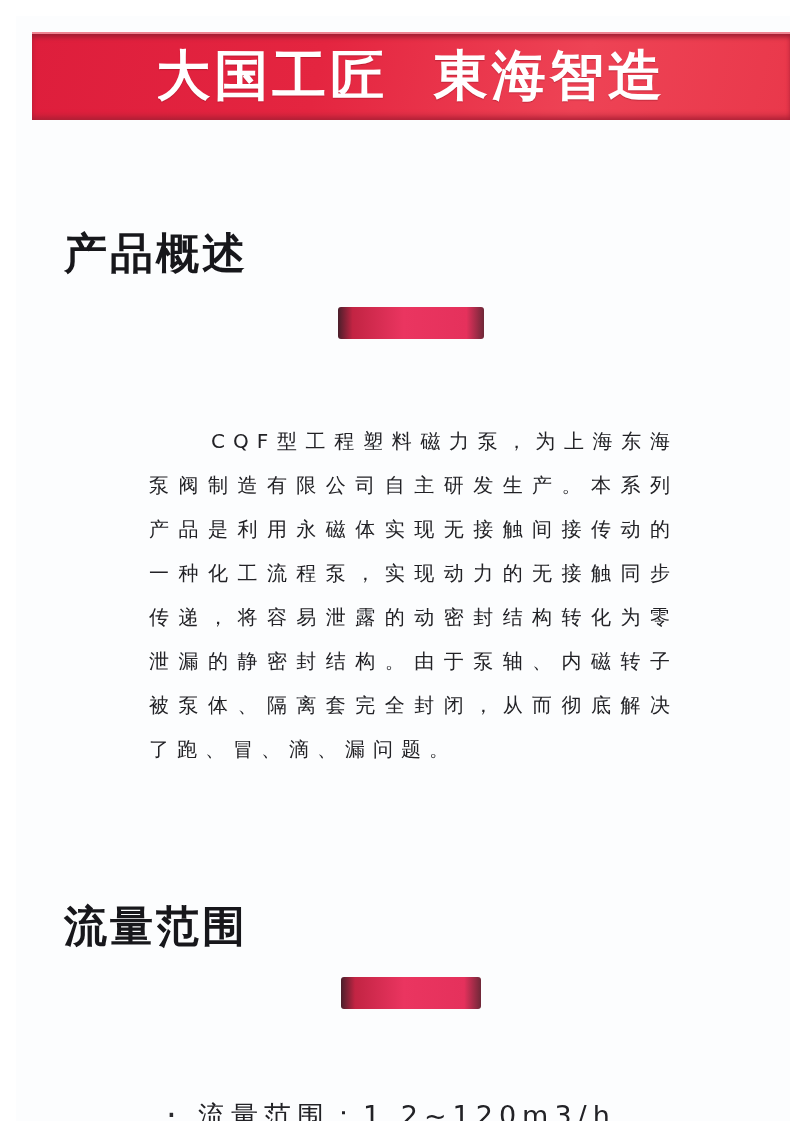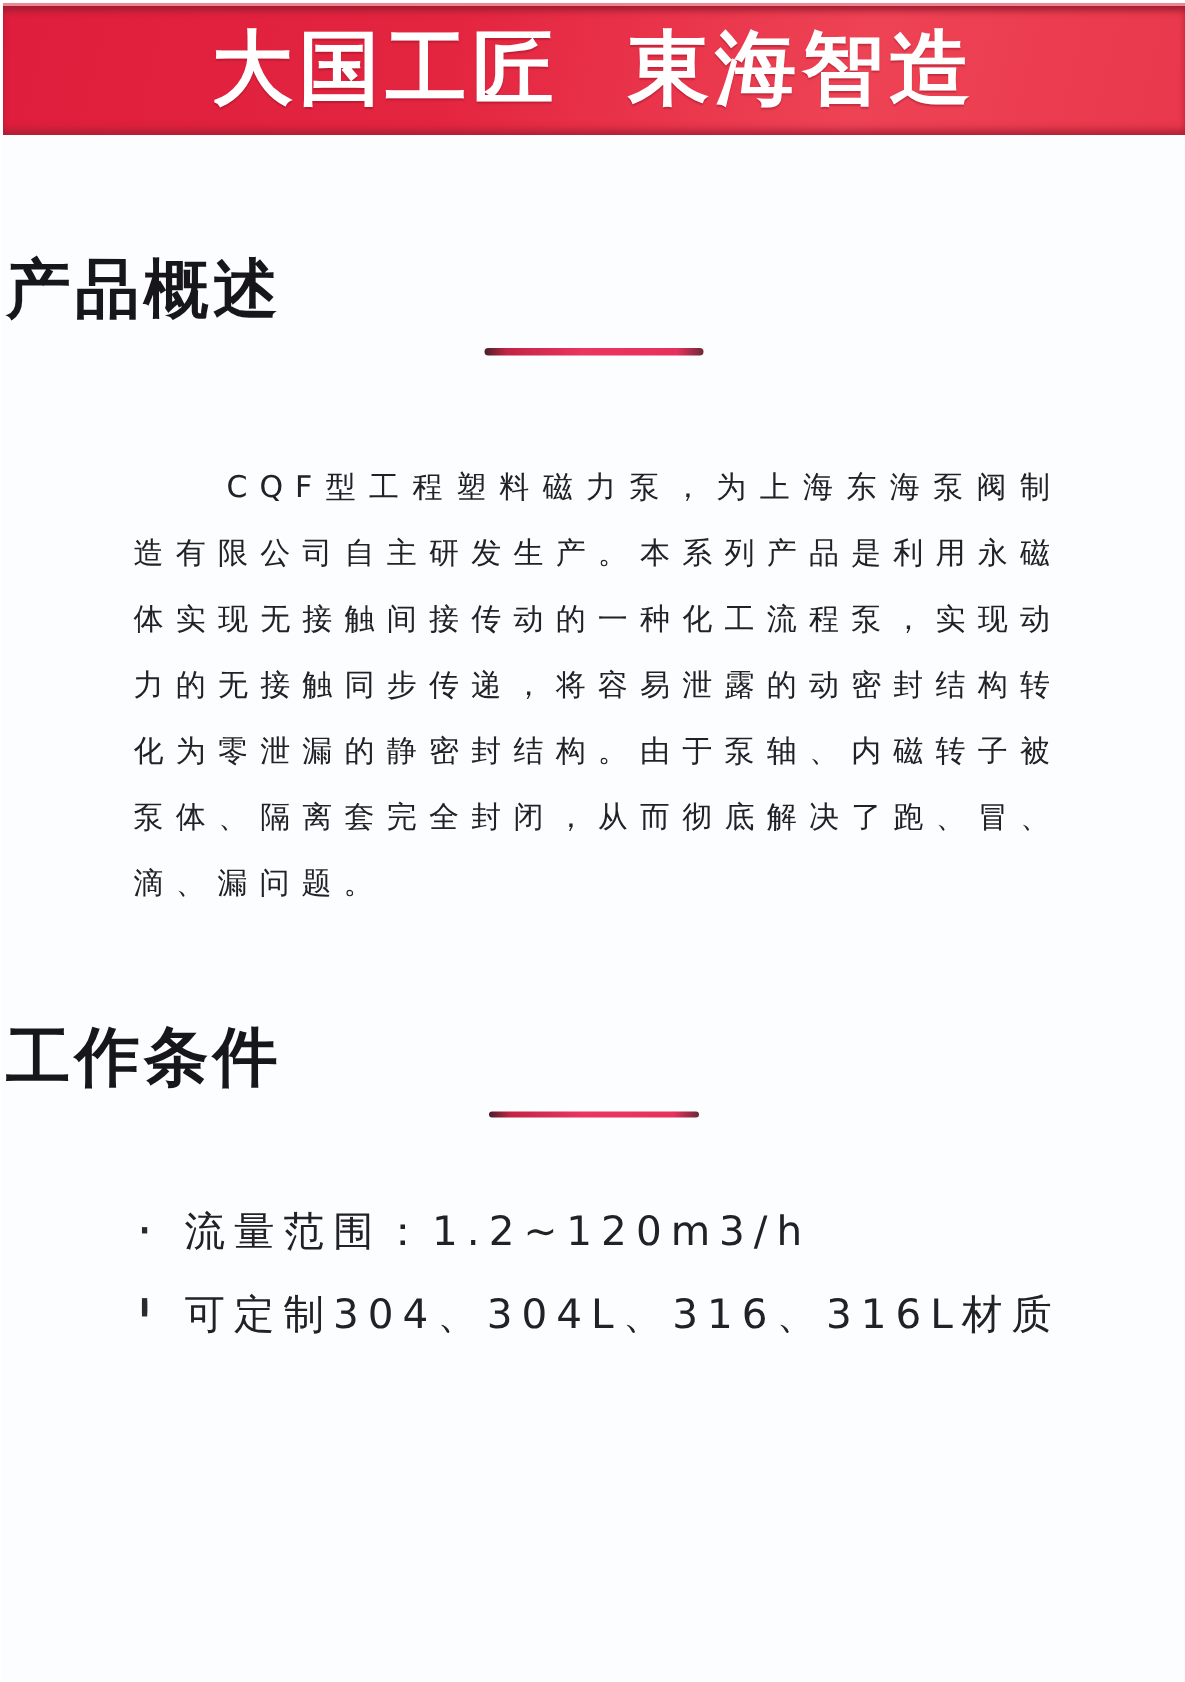--- a/index.html
+++ b/index.html
@@ -1,15 +1,15 @@
 <!DOCTYPE html>
 <html lang="zh"><head>
 <meta charset="utf-8">
 <style>
-  * { margin: 0; padding: 1px; box-sizing: border-box; }
+  * { margin: 0; padding: 16px; box-sizing: border-box; }
   html, body { background: #ffffff; }
   body {
     width: 790px; height: 1121px;
     overflow: hidden;
     font-family: "DejaVu Sans", "Liberation Sans", sans-serif;
     background: #fcfdfe;
     position: relative;
   }
 
   
@@ -90,21 +90,21 @@
   <h1>大国工匠  東海智造</h1>
 </header>
 
 <section class="section-overview">
   <h2 class="section-heading">产品概述</h2>
   <div class="heading-underline"></div>
   <p class="overview-paragraph">CQF型工程塑料磁力泵，为上海东海泵阀制造有限公司自主研发生产。本系列产品是利用永磁体实现无接触间接传动的一种化工流程泵，实现动力的无接触同步传递，将容易泄露的动密封结构转化为零泄漏的静密封结构。由于泵轴、内磁转子被泵体、隔离套完全封闭，从而彻底解决了跑、冒、滴、漏问题。</p>
 </section>
 
 <section class="section-conditions">
-  <h2 class="section-heading">工作条件</h2>
+  <h2 class="section-heading">流量范围</h2>
   <div class="heading-underline"></div>
   <ul class="conditions-list">
     <li>
       <span class="dot">·</span>
       <span>流量范围：1.2~120m3/h</span>
     </li>
     <li>
       <span class="dot">·</span>
     </li>
     <li>

